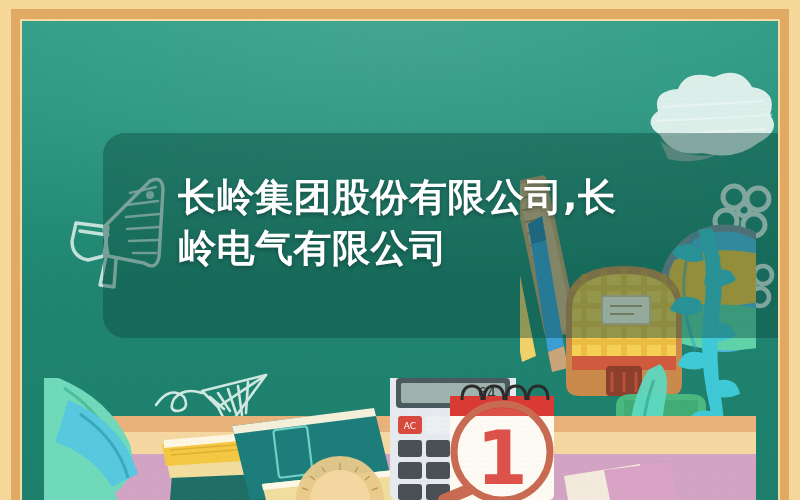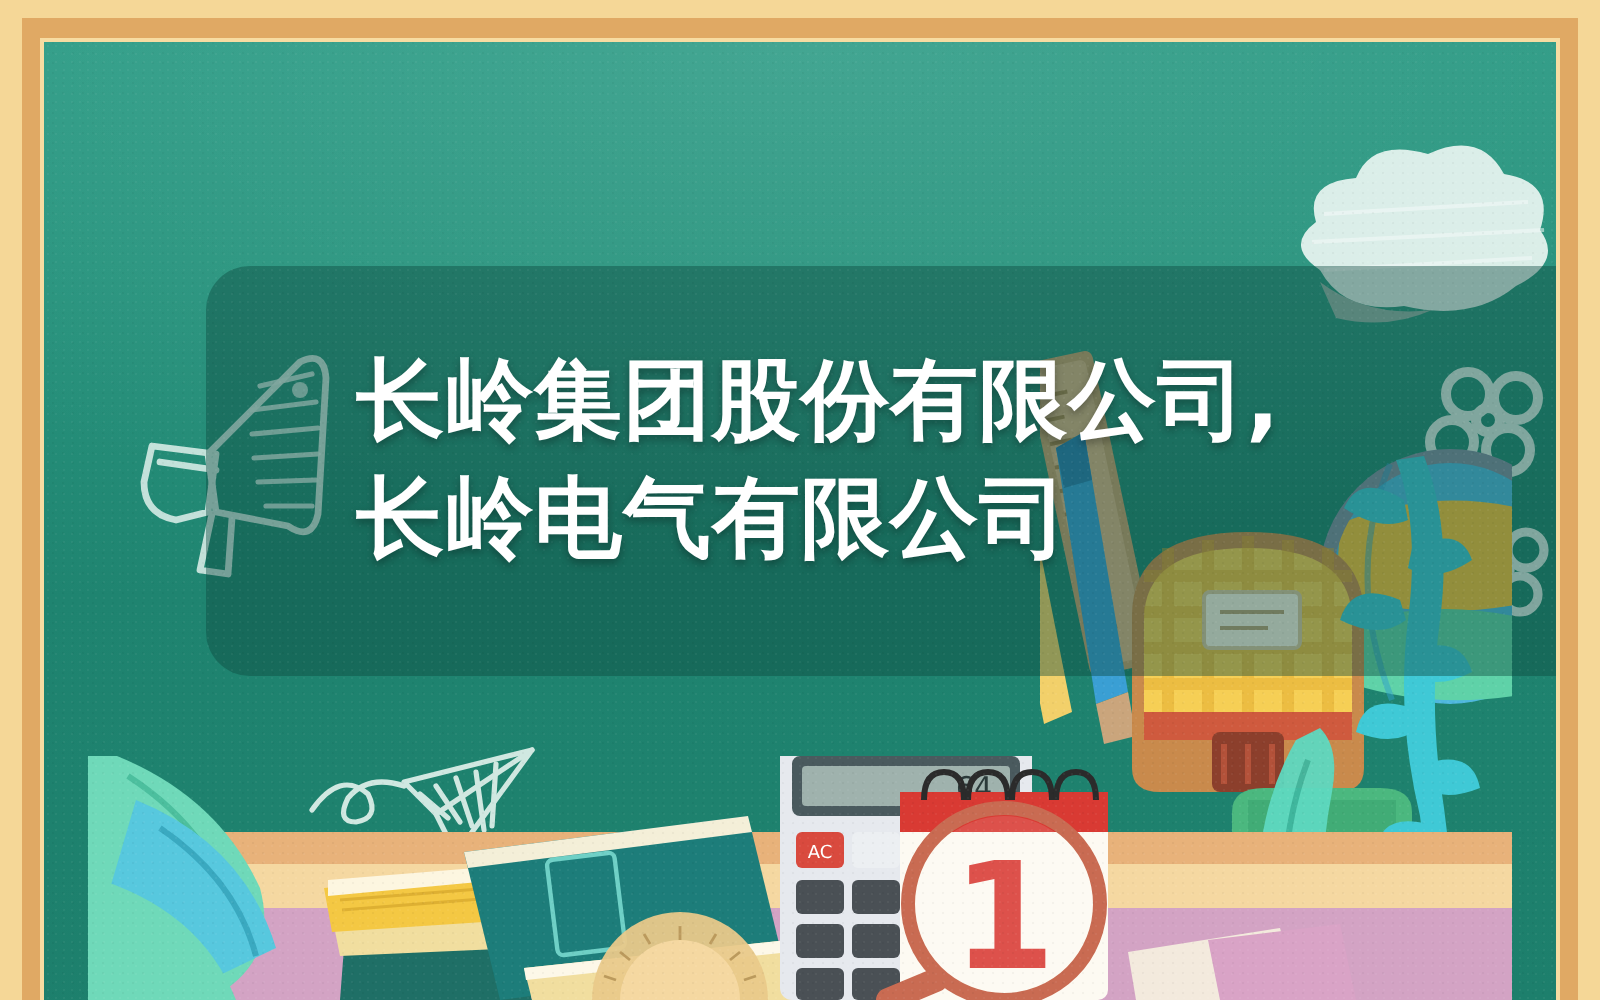--- a/index.html
+++ b/index.html
@@ -49,21 +49,21 @@
   .rightcluster { position:absolute; right:22px; bottom:0; width:236px; height:330px; overflow:hidden; }
 
   
   .caption-panel {
     position:absolute; left:103px; top:133px; width:675px; height:205px;
     background:rgba(11,72,62,.42);
     border-radius:22px 0 0 22px;
   }
   .caption-text {
     position:absolute; left:178px; top:172px; width:470px;
-    color:#ffffff; font-size:44px; font-weight:700; line-height:1.34;
+    color:#ffffff; font-size:38px; font-weight:700; line-height:1.34;
     letter-spacing:.5px;
     text-shadow:0 2px 4px rgba(0,0,0,.30);
     font-family:"DejaVu Sans","Liberation Sans",sans-serif;
   }
 </style>
 </head>
 <body>
 
 <div class="stage">
 

